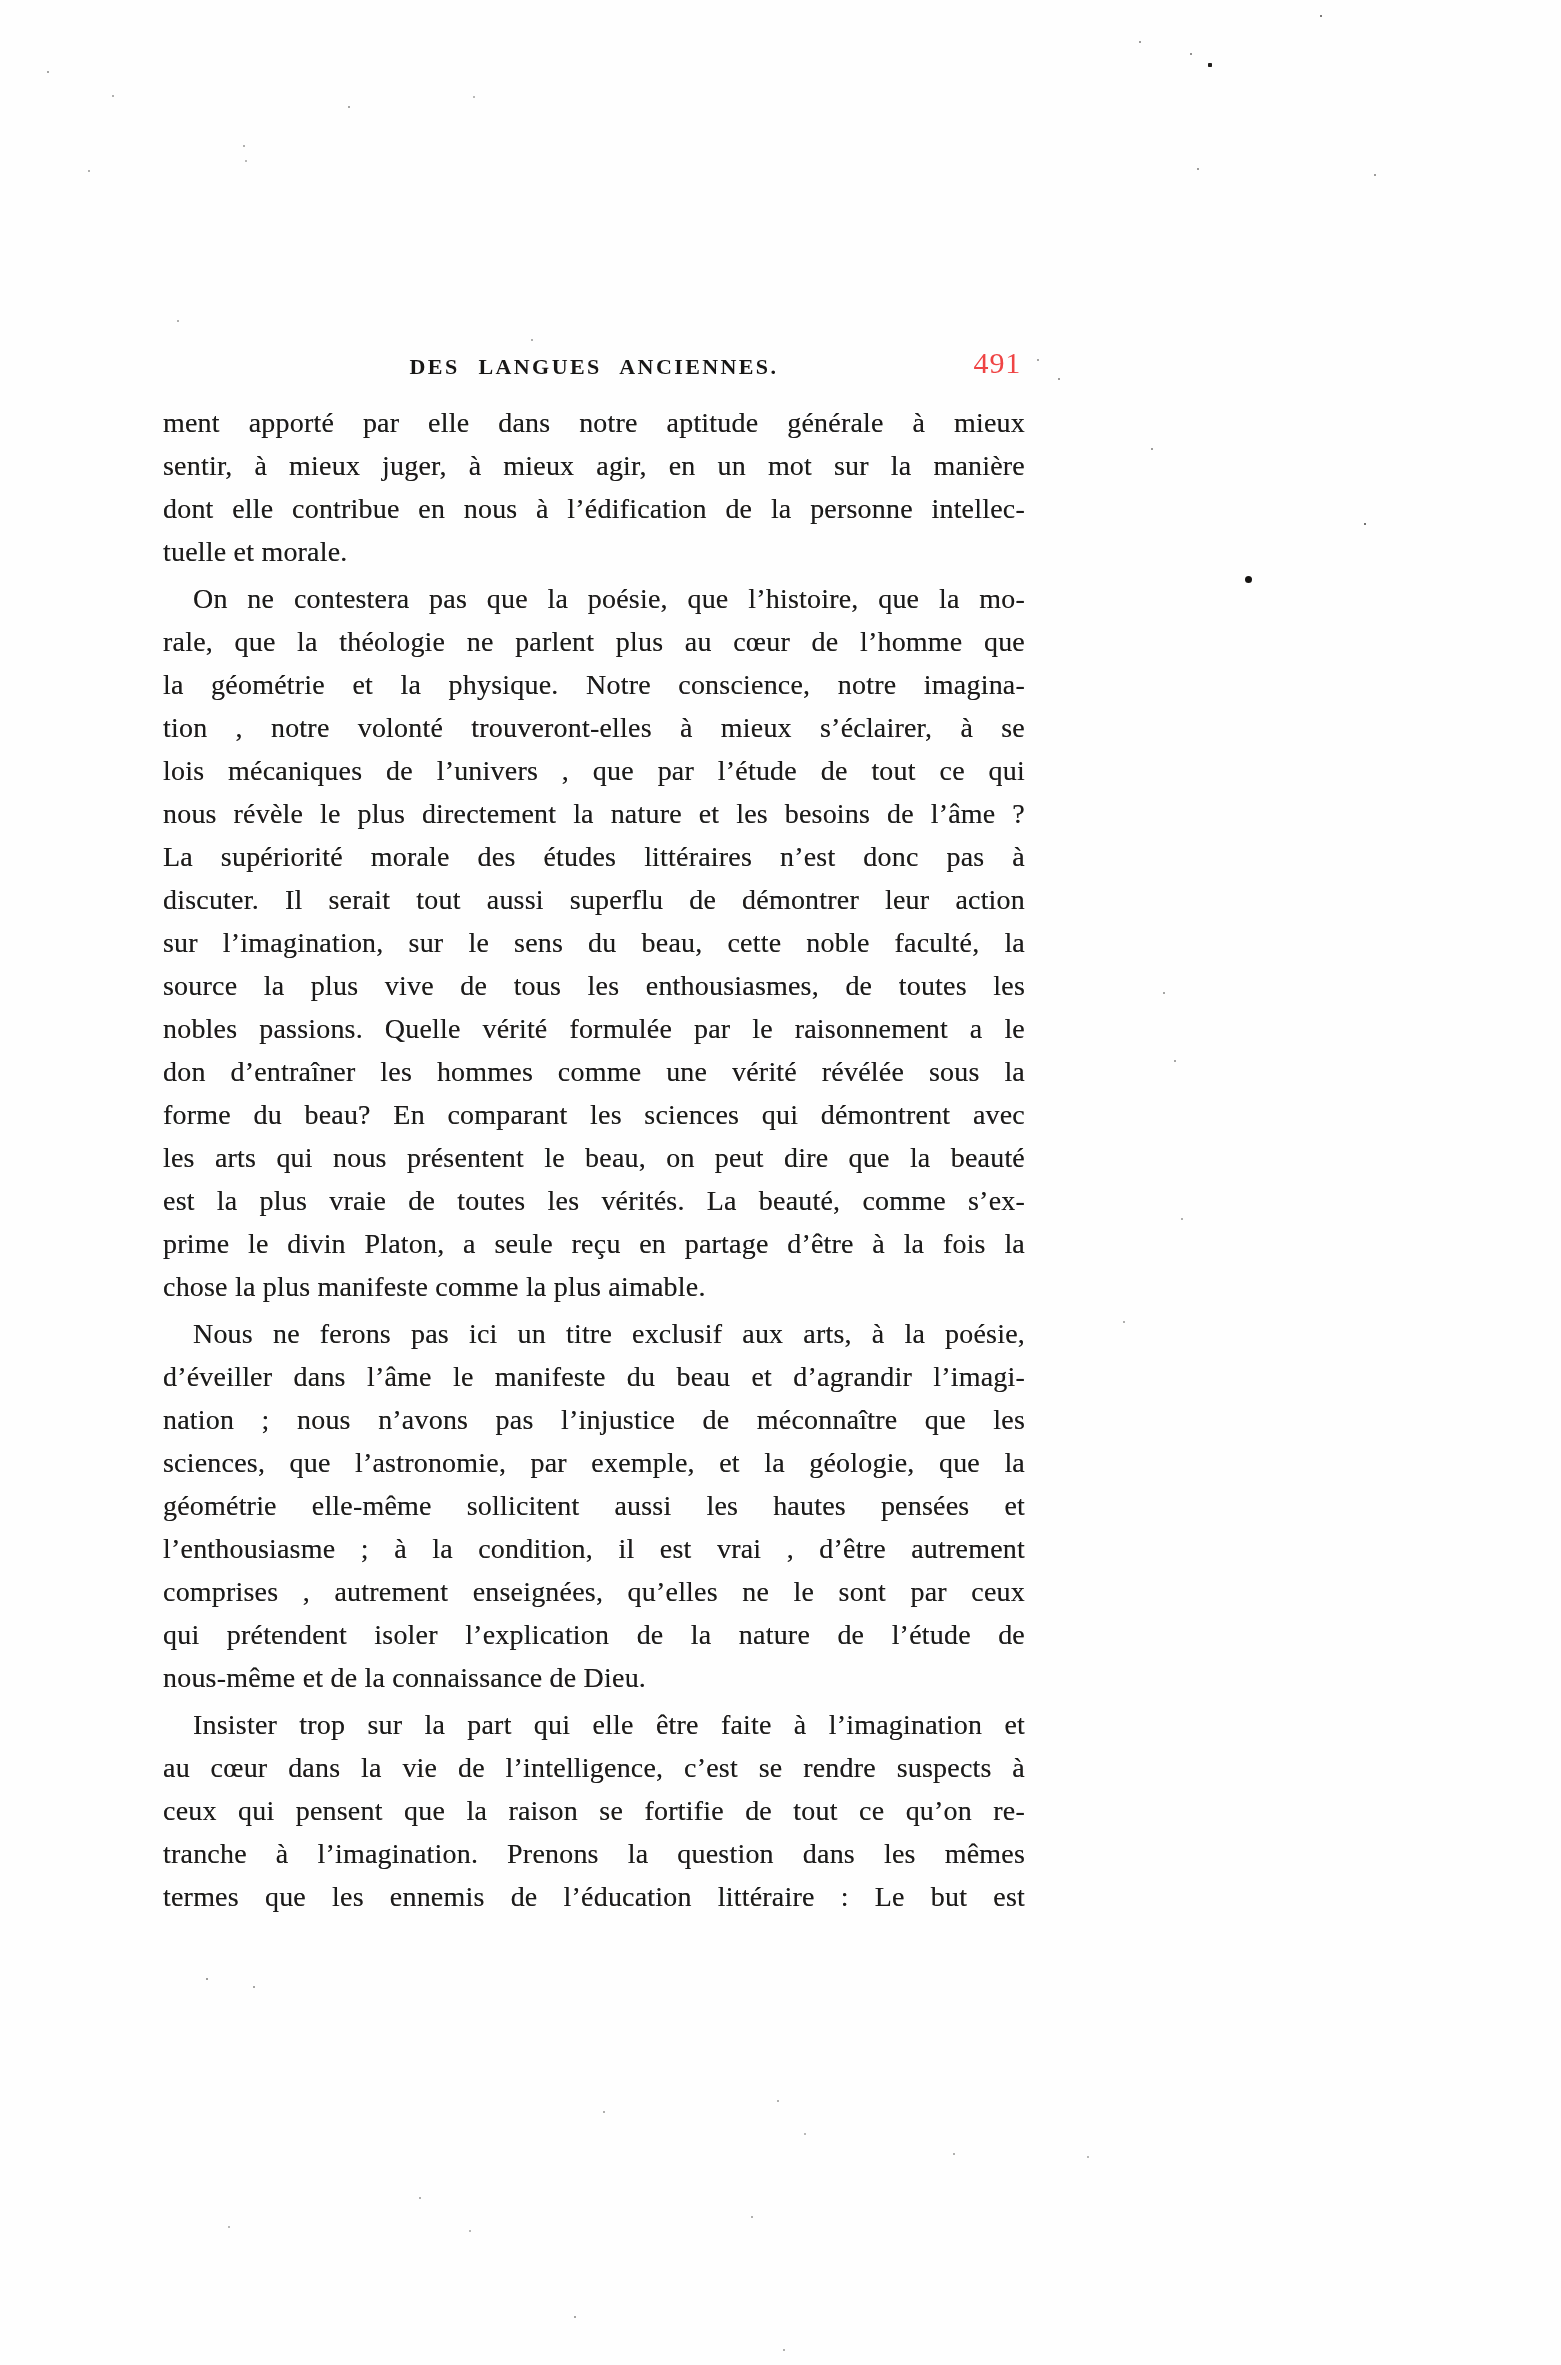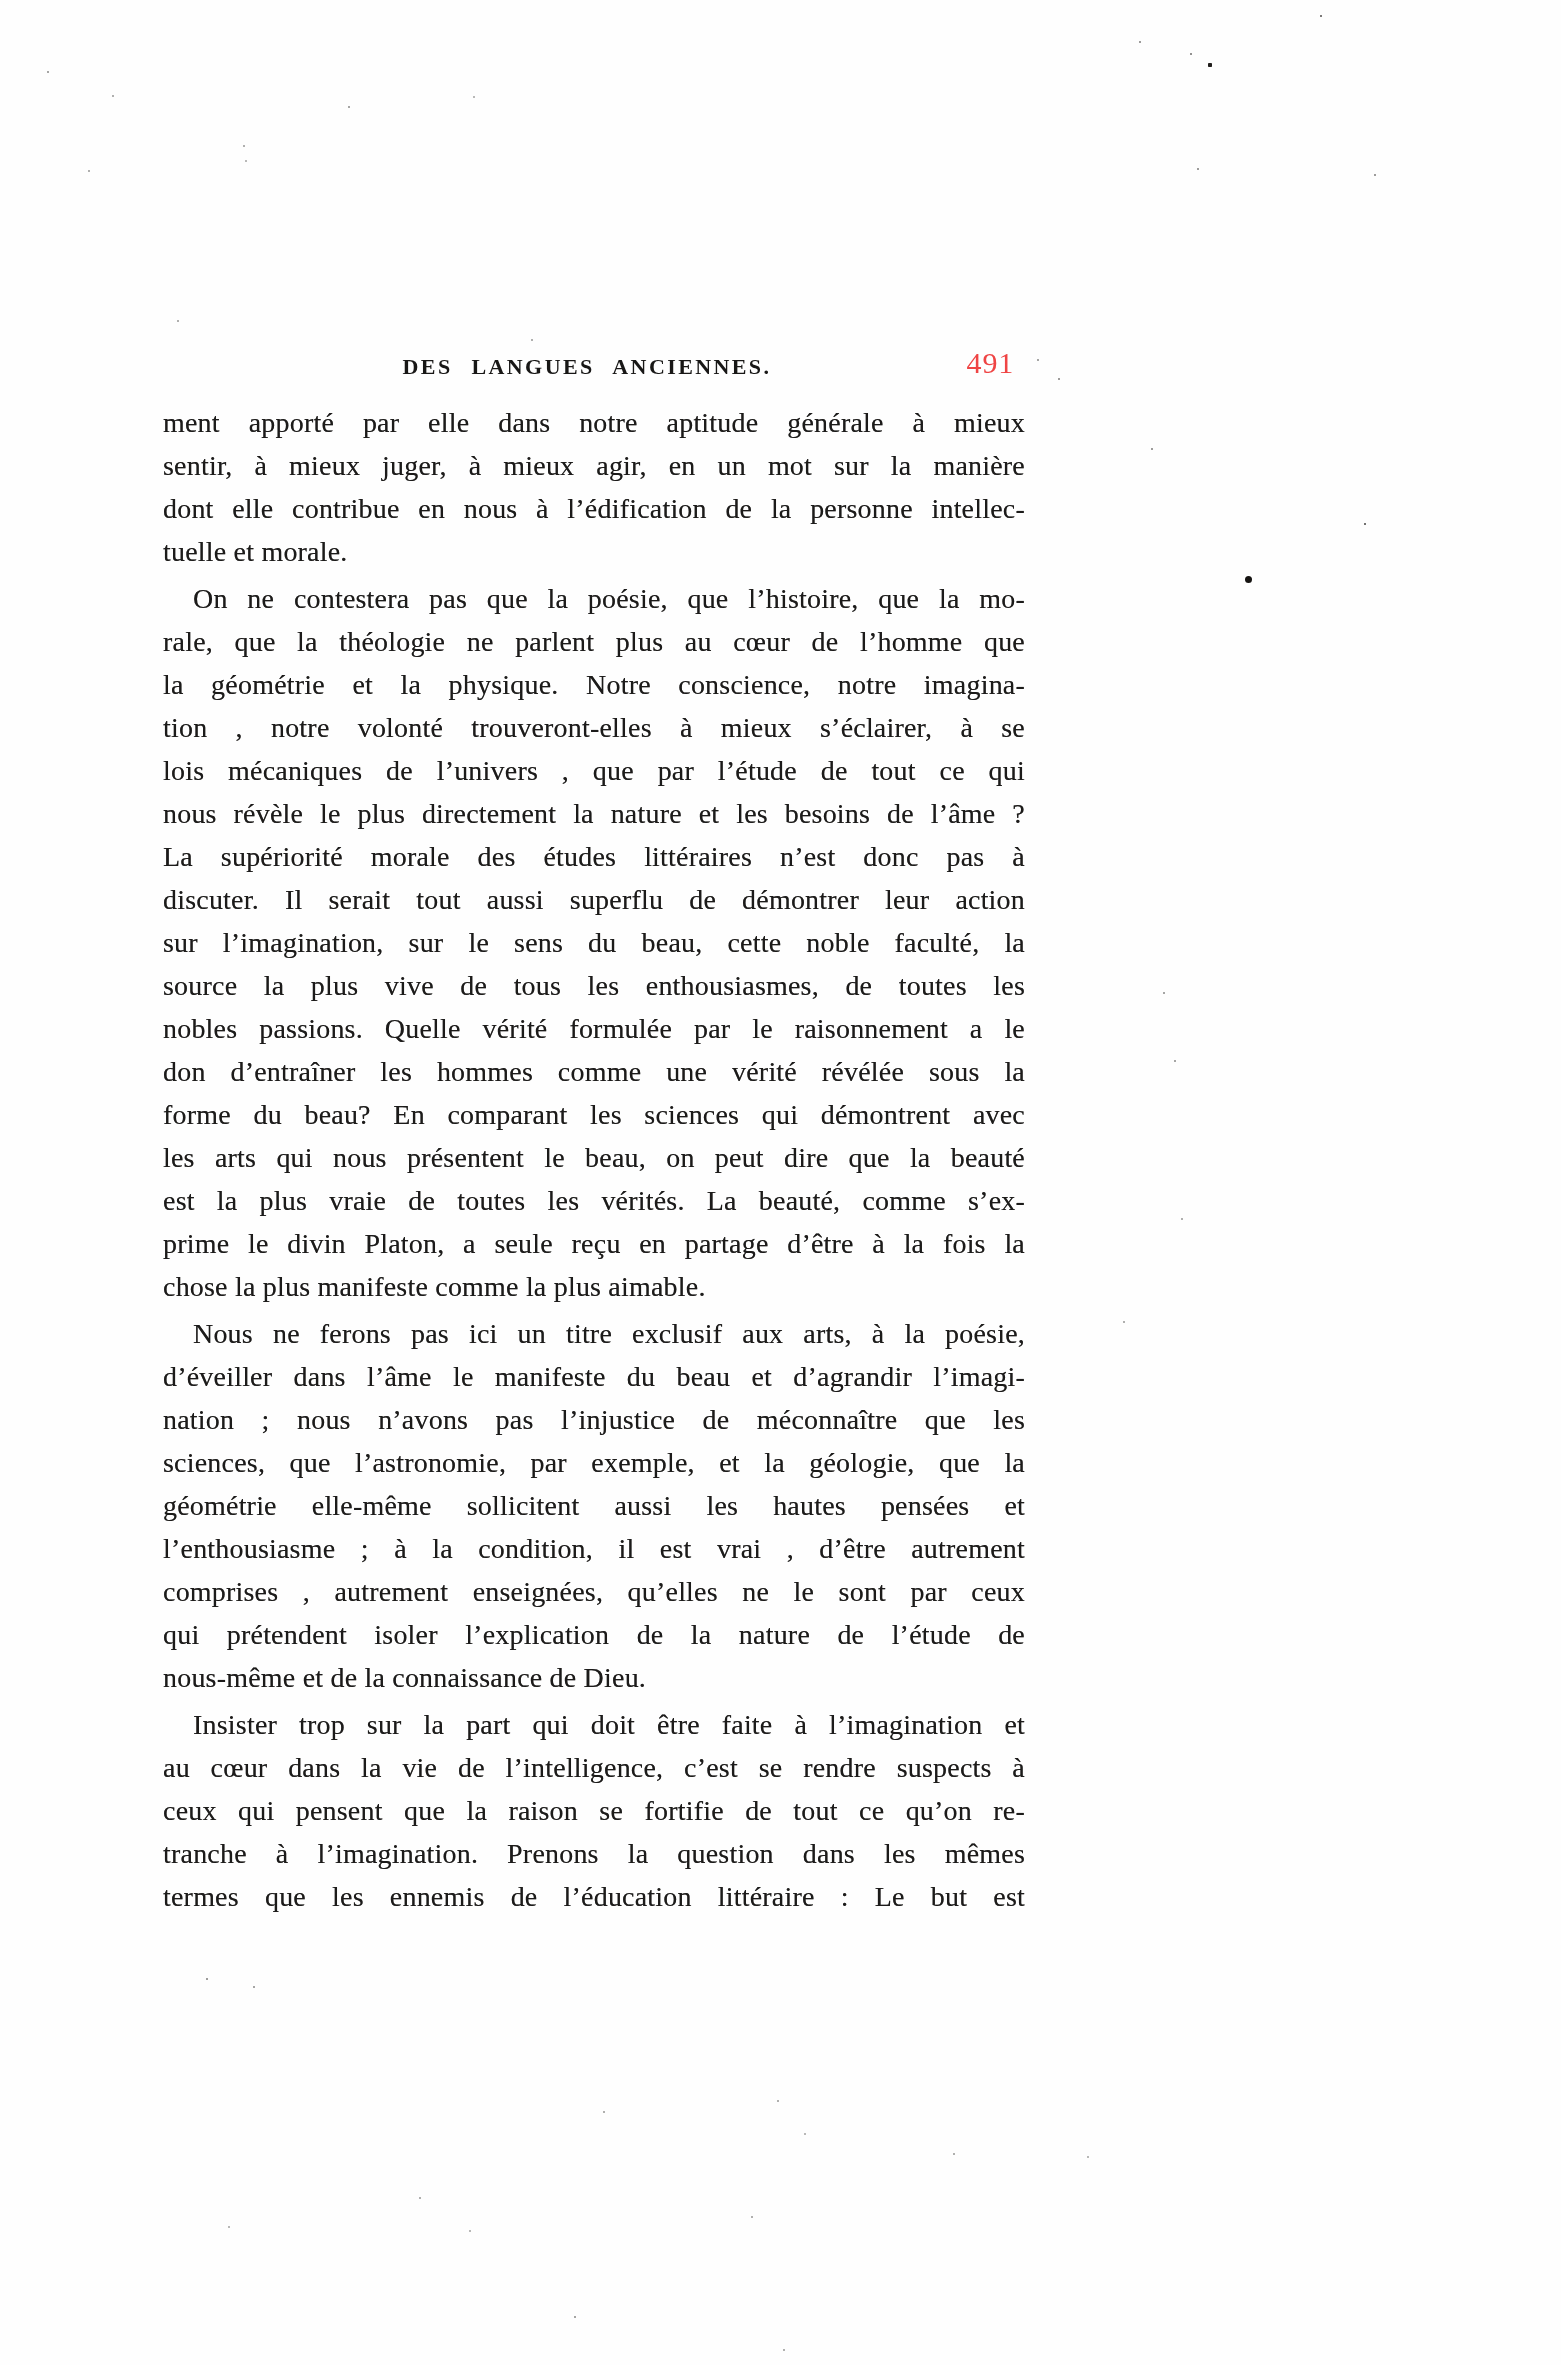--- a/index.html
+++ b/index.html
@@ -6,21 +6,21 @@
   body {
     width: 1562px; height: 2366px;
     background: #ffffff;
     position: relative;
     overflow: hidden;
     font-family: "Liberation Serif", "DejaVu Serif", serif;
     color: #1c1b1a;
   }
   .page { position: absolute; inset: 0; background: #fefefe; }
 
-  .header { position: absolute; left: 152px; top: 351px; width: 870px; height: 35px; }
+  .header { position: absolute; left: 159px; top: 351px; width: 870px; height: 35px; }
   .running-title {
     position: absolute; left: 0; right: 0; top: 3.2px;
     text-align: center;
     font-weight: 700;
     font-size: 22px;
     letter-spacing: 2.4px;
     word-spacing: 11px;
     color: #181716;
   }
   .page-number {
@@ -95,21 +95,21 @@
       <div class="line">nation ; nous n’avons pas l’injustice de méconnaître que les</div>
       <div class="line">sciences, que l’astronomie, par exemple, et la géologie, que la</div>
       <div class="line">géométrie elle-même sollicitent aussi les hautes pensées et</div>
       <div class="line">l’enthousiasme ; à la condition, il est vrai , d’être autrement</div>
       <div class="line">comprises , autrement enseignées, qu’elles ne le sont par ceux</div>
       <div class="line">qui prétendent isoler l’explication de la nature de l’étude de</div>
       <div class="line last">nous-même et de la connaissance de Dieu.</div>
     </div>
 
     <div class="paragraph">
-      <div class="line indent">Insister trop sur la part qui doit être faite à l’imagination et</div>
+      <div class="line indent">Insister trop sur la part qui elle être faite à l’imagination et</div>
       <div class="line">au cœur dans la vie de l’intelligence, c’est se rendre suspects à</div>
       <div class="line">ceux qui pensent que la raison se fortifie de tout ce qu’on re-</div>
       <div class="line">tranche à l’imagination. Prenons la question dans les mêmes</div>
       <div class="line">
         <span>termes que les ennemis de l’éducation littéraire :</span>
         <span class="italic">Le but est</span>
       </div>
     </div>
 
   </div>

